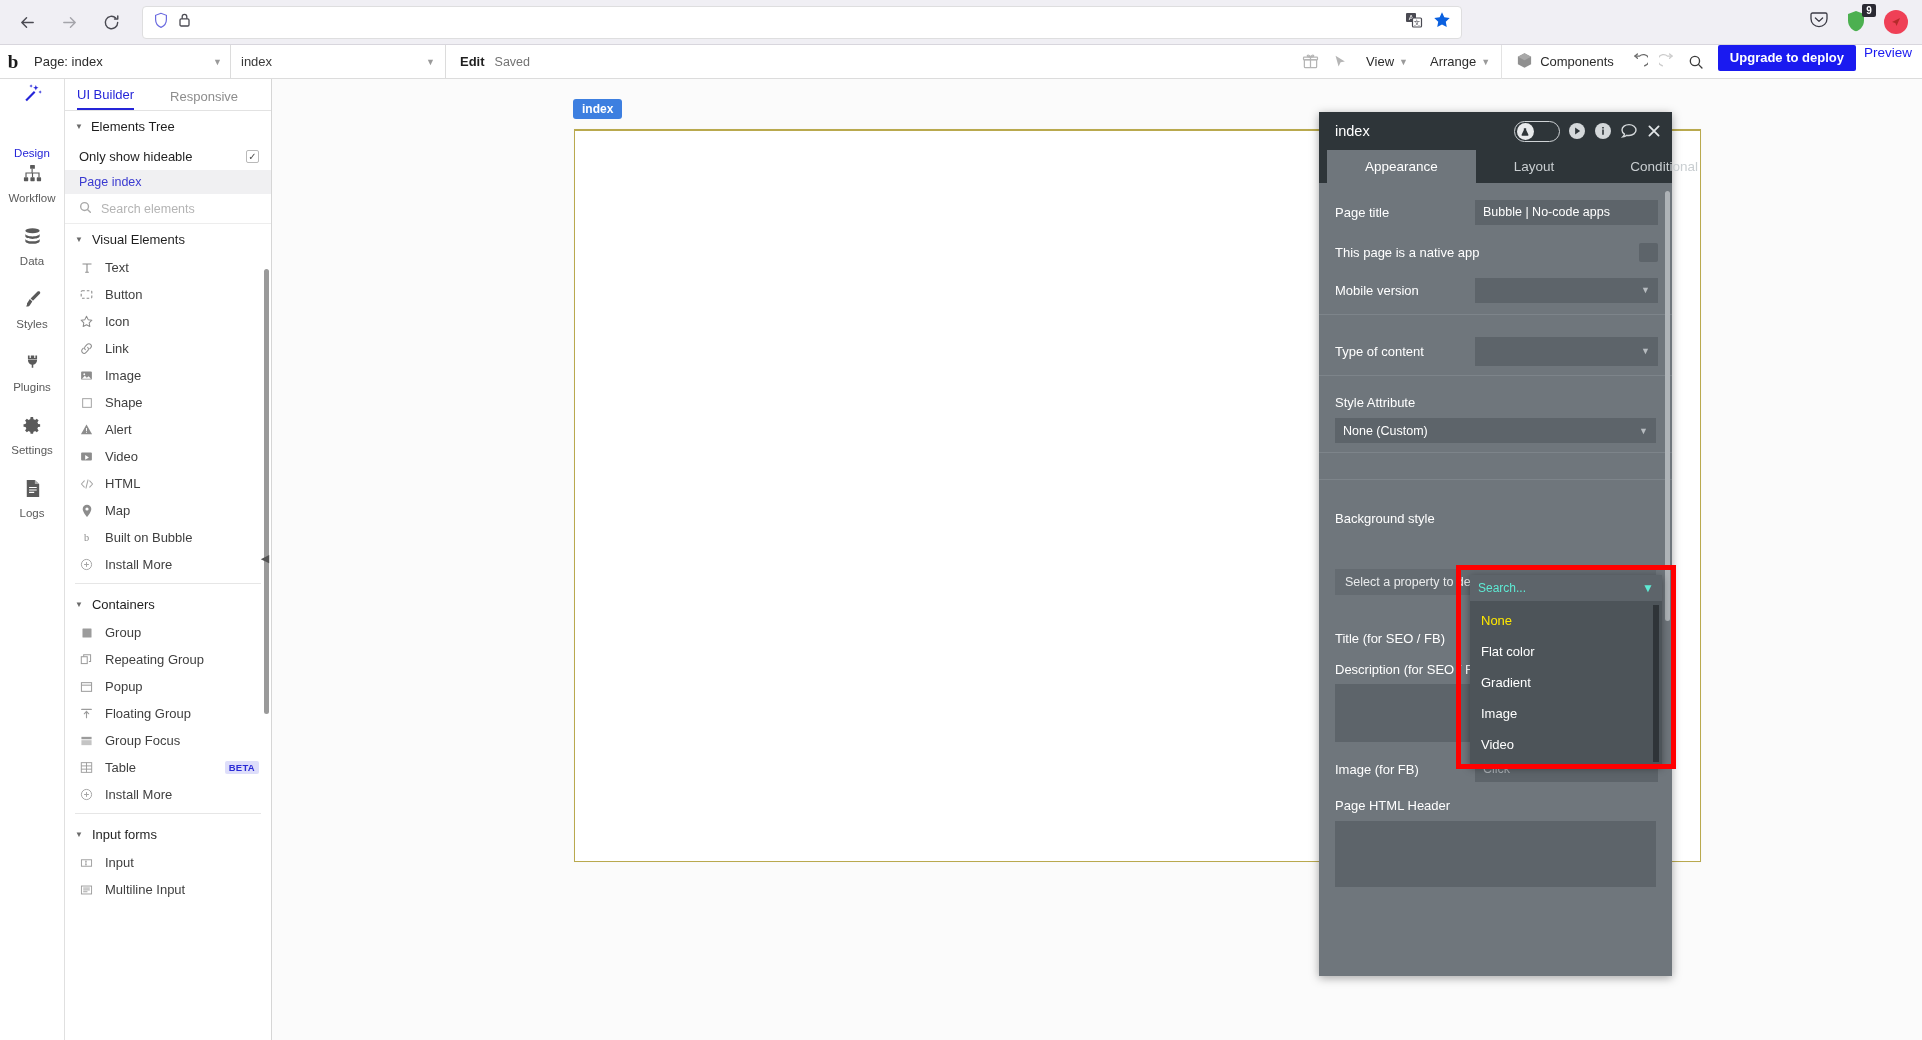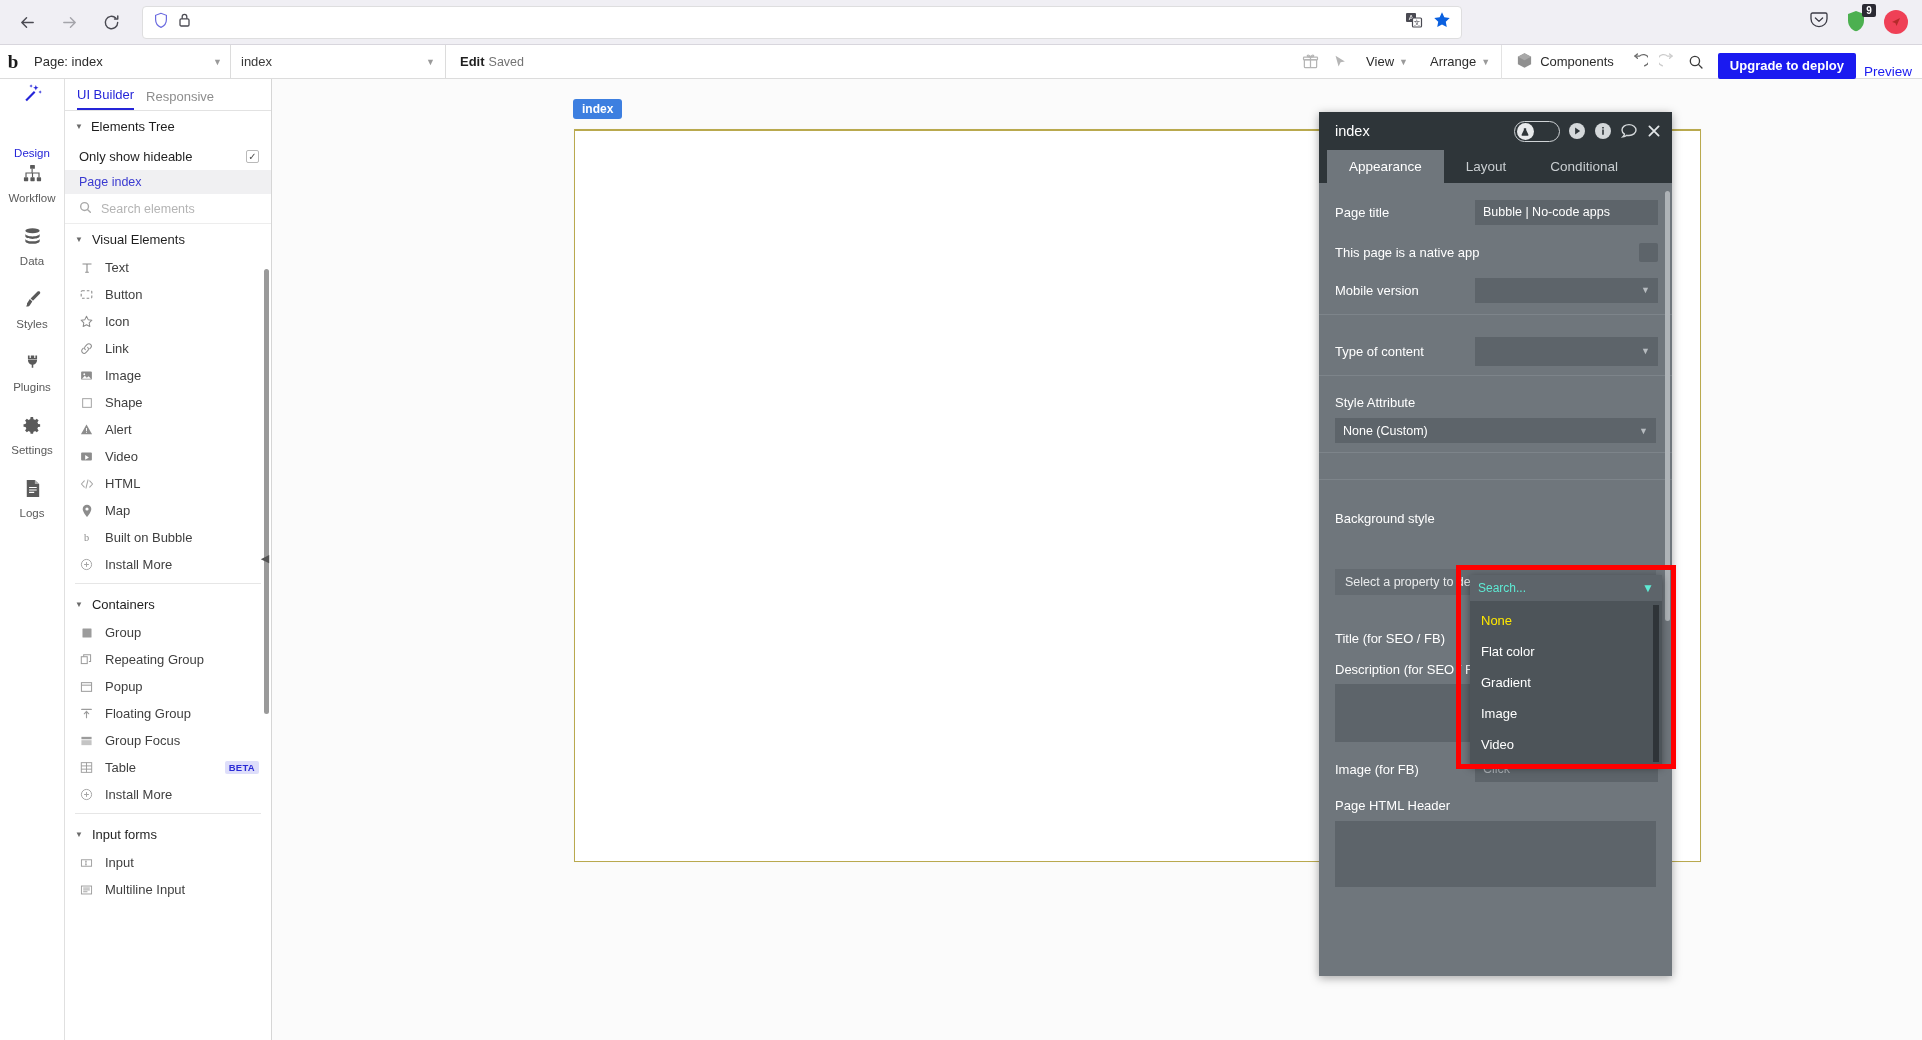--- a/index.html
+++ b/index.html
@@ -73,26 +73,26 @@
     cursor: pointer;
   }
   .page-select span.lbl { font-size: 13px; color: #2b2b2b; }
   .elem-select {
     width: 215px; height: 34px; display: flex; align-items: center;
     padding: 0 10px; border-right: 1px solid #dcdcdc; justify-content: space-between;
     cursor: pointer;
   }
   .elem-select span.lbl { font-size: 13px; color: #3a3a3a; }
   .caret-sm { color: #9a9a9a; font-size: 9px; }
-  .edit-group { display: flex; align-items: center; gap: 4px; padding-left: 14px; }
+  .edit-group { display: flex; align-items: center; gap: 10px; padding-left: 14px; }
   .edit-lbl { font-size: 13px; font-weight: 700; color: #1f1f1f; }
   .saved-lbl { font-size: 12.5px; color: #737373; }
 
   .topbar-right {
-    margin-left: auto; display: flex; align-items: flex-end; height: 34px;
+    margin-left: auto; display: flex; align-items: flex-start; height: 34px;
   }
   .tb-icon {
     width: 30px; height: 34px; display: flex; align-items: center; justify-content: center;
     color: #b0b0b0; cursor: pointer;
   }
   .tb-menu {
     display: flex; align-items: center; gap: 5px; padding: 0 11px; height: 34px;
     font-size: 13px; color: #2b2b2b; cursor: pointer;
   }
   .tb-comp {
@@ -130,21 +130,21 @@
   .rail-item.active { color: #2525d8; gap: 40px; }
   .rail-item.active .rl { color: #2525d8; }
 
   
   .elem-panel {
     position: absolute; top: 79px; left: 65px; width: 207px; height: 961px;
     background: #ffffff; border-right: 1px solid #d6d6d6; overflow: hidden;
   }
   .tabs-row {
     display: flex; height: 32px; border-bottom: 1px solid #e2e2e2;
-    padding-left: 12px; gap: 12px; align-items: flex-end;
+    padding-left: 12px; gap: 36px; align-items: flex-end;
   }
   .tab {
     font-size: 13px; color: #8d8d8d; padding-bottom: 6px; cursor: pointer;
   }
   .tab.active { color: #2525d8; border-bottom: 2px solid #2525d8; }
 
   .tree-hdr {
     display: flex; align-items: center; gap: 8px; height: 31px; padding-left: 10px;
     font-size: 13px; color: #1f1f1f;
   }
@@ -238,21 +238,21 @@
     position: absolute; left: 1.5px; top: 1.5px; width: 17px; height: 17px;
     border-radius: 50%; background: #e8eaec; display: flex;
     align-items: center; justify-content: center; font-size: 9px; color: #2e3539;
   }
   .hico { color: #d4d8da; cursor: pointer; display: flex; align-items: center; }
 
   .prop-tabs {
     height: 33px; background: #2e3539; display: flex; align-items: stretch; padding-left: 8px;
   }
   .ptab {
-    padding: 0 22px; display: flex; align-items: center;
+    padding: 0 38px; display: flex; align-items: center;
     font-size: 13.5px; color: #c9ced1; cursor: pointer;
   }
   .ptab.active { background: #6f767c; color: #ffffff; }
 
   .prop-body {
     position: absolute; top: 71px; left: 0; right: 0; bottom: 0; overflow: hidden;
   }
   .prow {
     display: flex; align-items: center; min-height: 30px; padding: 0 14px 0 16px; gap: 10px;
   }

